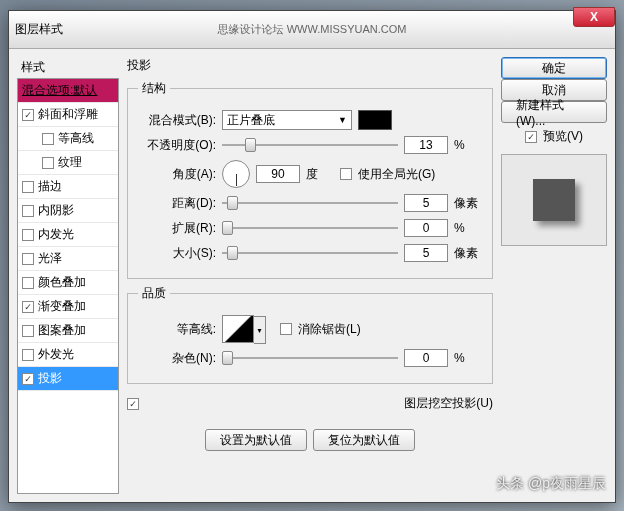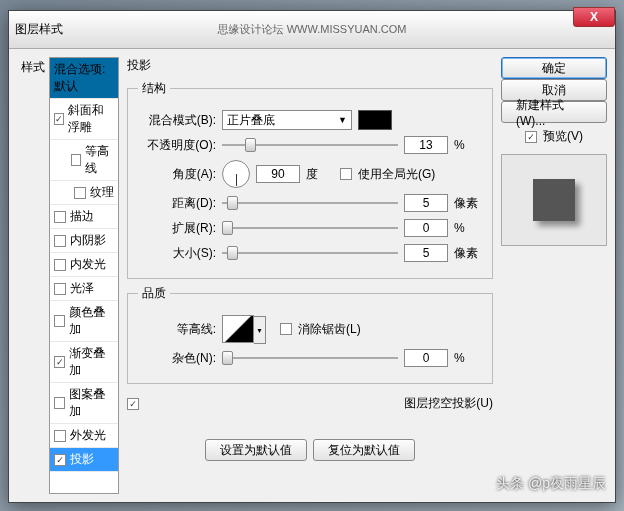--- a/index.html
+++ b/index.html
@@ -3,25 +3,25 @@
 <meta charset="utf-8">
 <style>
 * { box-sizing: border-box; margin: 0; padding: 0; font-family: "Microsoft YaHei", Tahoma, sans-serif; font-size: 12px; }
 body { background: linear-gradient(135deg, #7a8896, #a8b5c0); width: 624px; height: 511px; padding: 10px 8px 8px 8px; }
 .dialog { width: 100%; height: 100%; background: #f0f0f0; border: 1px solid #444; box-shadow: 0 4px 20px rgba(0,0,0,0.5); display: flex; flex-direction: column; }
 .titlebar { background: linear-gradient(#fff, #ddd); height: 38px; display: flex; align-items: center; padding: 0 6px; position: relative; border-bottom: 1px solid #aaa; }
 .titlebar .title { font-weight: normal; }
 .titlebar .credit { position: absolute; left: 50%; transform: translateX(-50%); color: #666; font-size: 11px; }
 .close-btn { position: absolute; right: 0; top: -4px; width: 42px; height: 20px; background: linear-gradient(#e67, #c23); color: #fff; border: 1px solid #933; border-radius: 0 0 3px 3px; display: flex; align-items: center; justify-content: center; font-family: Arial; font-weight: bold; cursor: pointer; }
 .body { flex: 1; display: flex; padding: 8px; gap: 8px; }
-.left-panel { width: 102px; display: flex; flex-direction: row; }
+.left-panel { width: 102px; display: flex; flex-direction: column; }
 .left-label { padding: 2px 4px; }
 .style-list { border: 1px solid #999; background: #fff; flex: 1; }
 .style-item { padding: 3px 4px; display: flex; align-items: center; gap: 4px; border-bottom: 1px solid #e8e8e8; cursor: pointer; }
-.style-item.header { background: #0369a1; }
+.style-item.header { background: #be185d; text-decoration: underline; }
 .style-item.selected { background: #3399ff; color: #fff; }
 .cb { width: 12px; height: 12px; border: 1px solid #888; background: #fff; display: inline-flex; align-items: center; justify-content: center; font-size: 9px; color: #333; }
 .cb.checked::before { content: "✓"; }
 .pad { width: 16px; display: inline-block; }
 .center-panel { flex: 1; display: flex; flex-direction: column; gap: 6px; }
 fieldset { border: 1px solid #bbb; padding: 8px 10px 10px 10px; }
 legend { padding: 0 4px; }
 .row { display: flex; align-items: center; margin: 5px 0; gap: 6px; }
 .row label.r { width: 78px; text-align: right; }
 .select { height: 20px; border: 1px solid #888; background: #fff; padding: 0 4px; display: flex; align-items: center; justify-content: space-between; width: 130px; }
@@ -29,21 +29,21 @@
 .swatch { width: 34px; height: 20px; background: #000; border: 1px solid #555; }
 .slider { flex: 1; height: 20px; position: relative; }
 .slider .track { position: absolute; top: 9px; left: 0; right: 0; height: 2px; background: #aaa; }
 .slider .thumb { position: absolute; top: 3px; width: 11px; height: 14px; background: linear-gradient(#fff,#ccc); border: 1px solid #888; border-radius: 2px; }
 .num { width: 44px; height: 18px; border: 1px solid #888; background: #fff; text-align: center; padding: 0 4px; line-height: 16px; }
 .unit { width: 28px; }
 .angle-dial { width: 28px; height: 28px; border: 1px solid #888; border-radius: 50%; background: #fff; position: relative; }
 .angle-dial::after { content: ""; position: absolute; left: 50%; top: 50%; width: 1px; height: 12px; background: #333; transform-origin: top center; transform: rotate(0deg); }
 .contour { width: 32px; height: 28px; border: 1px solid #888; background: linear-gradient(135deg, #fff 0%, #fff 48%, #000 52%, #000 100%); position: relative; }
 .contour .drop { position: absolute; right: -13px; top: 0; width: 12px; height: 28px; border: 1px solid #888; border-left: none; background: #eee; display: flex; align-items: center; justify-content: center; font-size: 8px; }
-.btns { display: flex; gap: 6px; justify-content: center; margin-top: 16px; }
+.btns { display: flex; gap: 6px; justify-content: center; margin-top: 6px; }
 .btn { height: 22px; padding: 0 14px; background: linear-gradient(#fdfdfd,#e3e3e3); border: 1px solid #888; border-radius: 3px; cursor: pointer; display: inline-flex; align-items: center; justify-content: center; }
 .right-panel { width: 106px; display: flex; flex-direction: column; align-items: stretch; }
 .right-panel .btn { width: 100%; }
 .btn.primary { border: 1px solid #2a6fb7; box-shadow: 0 0 0 1px #7ab6ee inset; }
 .preview { border: 1px solid #aaa; background: #e8e8e8; height: 92px; display: flex; align-items: center; justify-content: center; margin-top: 4px; }
 .preview .sq { width: 42px; height: 42px; background: #555; box-shadow: 5px 5px 6px rgba(0,0,0,0.4); }
 .watermark { position: fixed; right: 18px; bottom: 18px; color: rgba(255,255,255,0.85); font-size: 14px; text-shadow: 0 0 3px #000; }
 </style>
 </head>
 <body>

